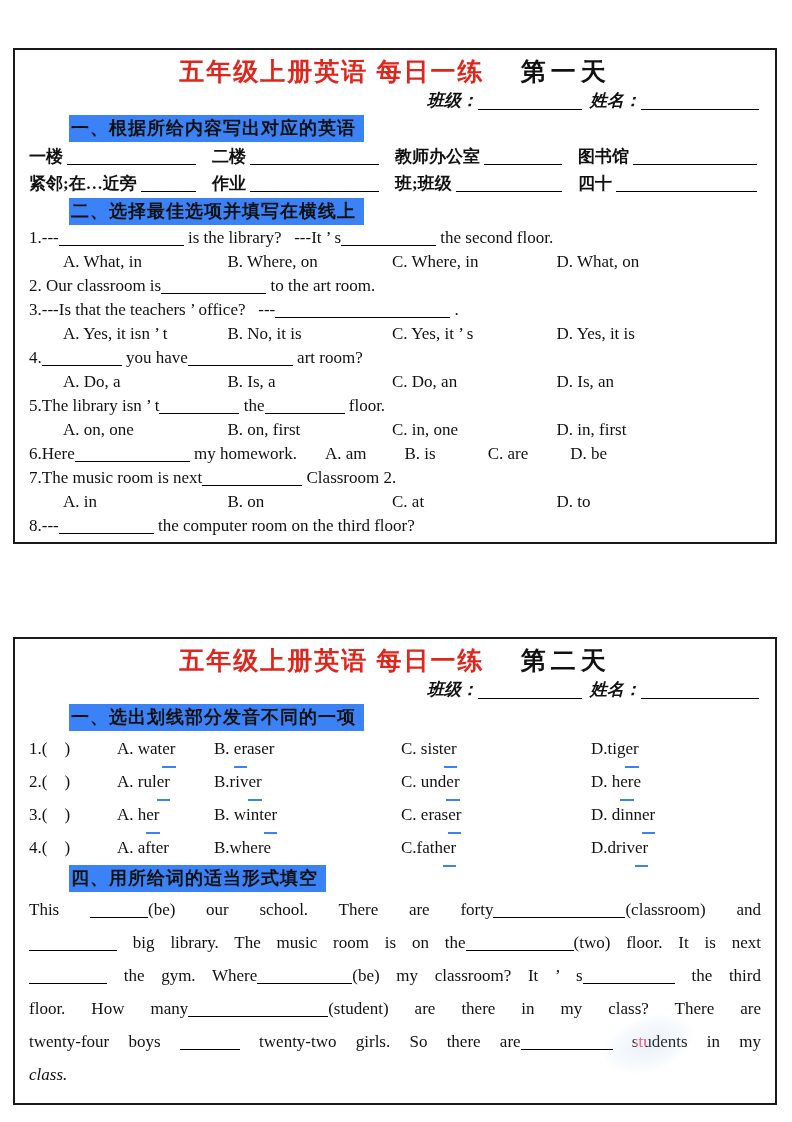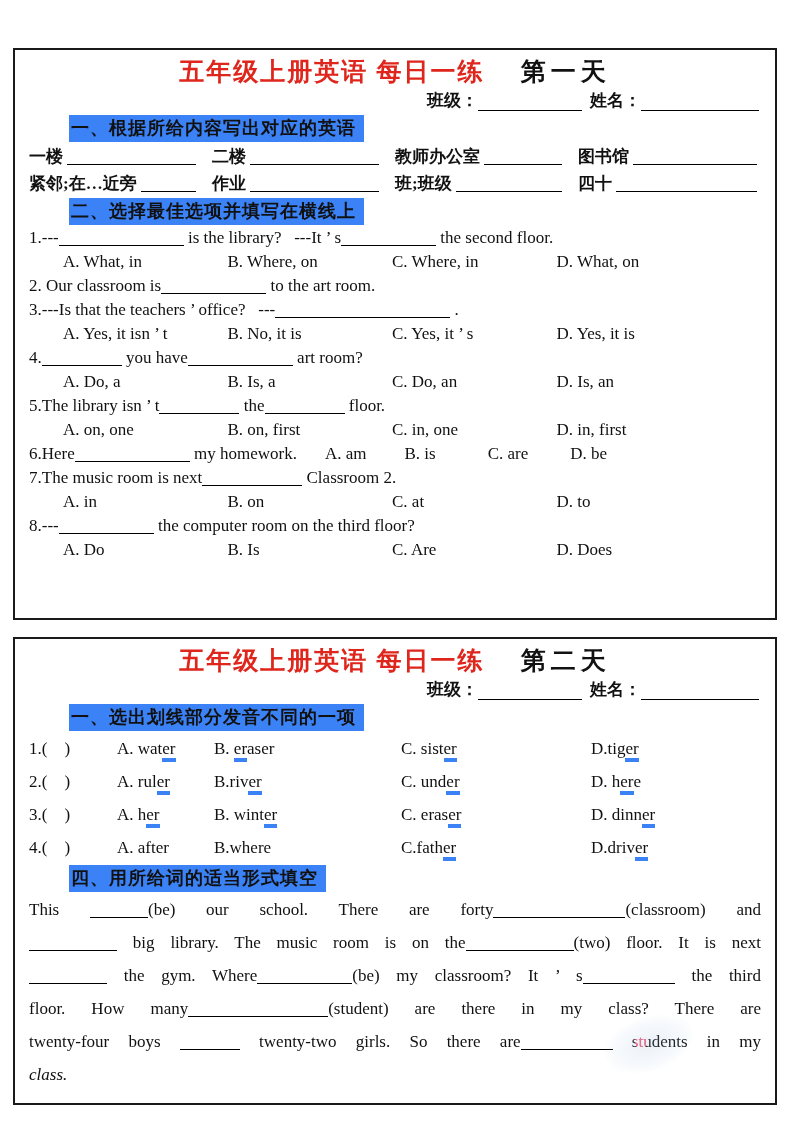--- a/index.html
+++ b/index.html
@@ -5,28 +5,28 @@
   html,body{margin:0;padding:0;}
   body{
     width:792px;height:1122px;background:#ffffff;position:relative;
     font-family:"Liberation Serif","DejaVu Serif",serif;color:#111;
     overflow:hidden;
   }
   .sheet{
     position:absolute;left:13px;width:764px;box-sizing:border-box;
     border:2px solid #1a1a1a;background:#fff;padding:5px 14px 0 14px;overflow:hidden;
   }
-  #sheet1{top:48px;height:572px;}
+  #sheet1{top:48px;height:496px;}
   #sheet2{top:637px;height:468px;}
 
   .title-row{text-align:center;font-size:25px;font-weight:bold;line-height:33px;white-space:nowrap;}
   .title-red{color:#df261c;letter-spacing:2px;}
   .title-day{color:#111;margin-left:30px;letter-spacing:5px;}
 
-  .id-row{display:flex;justify-content:flex-end;align-items:center;font-size:17px;line-height:23px;margin:1px 2px 3px 0;}
+  .id-row{display:flex;justify-content:flex-end;align-items:flex-start;font-size:17px;line-height:23px;margin:1px 2px 3px 0;font-style:italic;}
   .id-label{font-weight:bold;white-space:nowrap;}
   .id-blank{border-bottom:1.5px solid #000;width:104px;height:20px;margin-right:8px;}
   .id-blank.name{width:118px;margin-right:0;}
 
   .sec-head-wrap{line-height:26px;margin:1px 0;}
   .sec-head{display:inline-block;background:#3b82f6;font-weight:bold;font-size:18px;letter-spacing:1px;padding:0 8px 1px 2px;margin-left:40px;}
 
   
   .vrow{display:flex;line-height:27px;font-size:17px;}
   .vcell{flex:1;display:flex;min-width:0;}
@@ -38,21 +38,21 @@
   .q{font-size:17px;}
   .stem{line-height:24px;white-space:nowrap;}
   .blank{display:inline-block;border-bottom:1.6px solid #000;height:14px;vertical-align:-3px;}
   .gap{display:inline-block;height:1px;}
   .opts{display:grid;grid-template-columns:1fr 1fr 1fr 1fr;padding:0 40px 0 34px;line-height:24px;}
   .opt{white-space:nowrap;}
 
   
   .srow{display:grid;grid-template-columns:88px 97px 187px 190px 1fr;font-size:17px;line-height:33px;}
   .snum,.sitem{white-space:nowrap;}
-  .u{border-bottom:4px solid #3b82f6;padding-bottom:0;}
+  .u{border-bottom:2px solid #3b82f6;padding-bottom:8px;}
 
   
   .cloze{font-size:17px;}
   .cline{line-height:33px;text-align:justify;text-align-last:justify;}
   .cline:last-child{text-align-last:left;font-style:italic;}
 
   
   .watermark{position:absolute;left:588px;top:378px;width:92px;height:54px;pointer-events:none;}
   .wm-swirl{position:absolute;left:0;top:0;width:100%;height:100%;border-radius:50%;
     background:radial-gradient(ellipse at center, rgba(150,180,215,0.35), rgba(180,205,235,0.18) 55%, transparent 75%);

